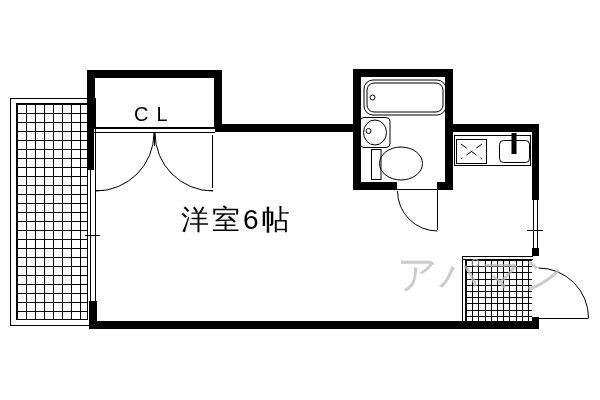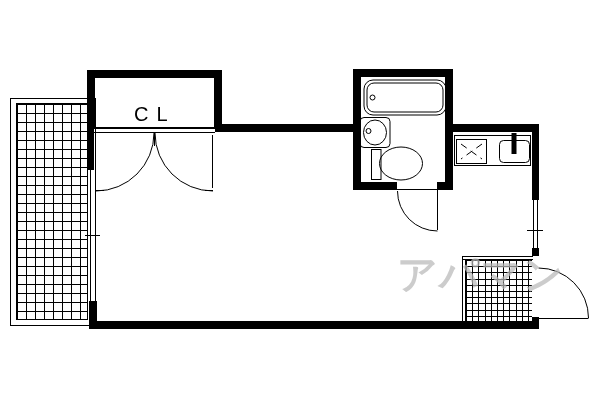--- a/index.html
+++ b/index.html
@@ -25,21 +25,21 @@
     left:466px;top:260px;width:66px;height:61px;border:none;
     background:
       repeating-linear-gradient(to right,#000 0 1px,transparent 1px 6.2px),
       repeating-linear-gradient(to bottom,#000 0 1px,transparent 1px 6.2px);
   }
   .label{position:absolute;color:#000;white-space:nowrap;z-index:2;}
   #closet-label{left:134px;top:93px;font-size:20px;letter-spacing:8px;font-weight:400;margin-top:10px;}
   #room-label{left:181px;top:201px;font-size:28px;letter-spacing:3px;font-weight:400;}
   #watermark{
     position:absolute;left:0;top:0;width:600px;height:320px;z-index:5;
-    pointer-events:none;color:rgba(185,185,185,0.72);font-weight:bold;
+    pointer-events:none;color:rgba(185,185,185,0.72);font-weight:normal;
   }
   .wm-line{position:absolute;white-space:nowrap;letter-spacing:1px;}
   #wm-line1{left:397px;top:247px;font-size:40px;}
   #wm-line2{left:406px;top:295px;font-size:41px;}
 </style>
 </head>
 <body>
 
 <div id="canvas">
 
@@ -122,18 +122,19 @@
       <line x1="462.5" y1="256" x2="462.5" y2="321"></line>
       <line x1="462.5" y1="256.5" x2="533" y2="256.5"></line>
       <line x1="465.5" y1="259" x2="465.5" y2="321"></line>
       <line x1="462.5" y1="259.5" x2="533" y2="259.5"></line>
       <path d="M 538.5 268 A 50 50 0 0 1 588.5 318"></path>
       <line x1="538.5" y1="318.5" x2="588.5" y2="318.5"></line>
     </g>
   </svg>
 
   <div id="closet-label" class="label">CL</div>
+  <div id="room-label" class="label">洋室6帖</div>
 
   <div id="watermark">
     <div id="wm-line1" class="wm-line">アパマン</div>
   </div>
 
 </div>
 
 </body></html>

